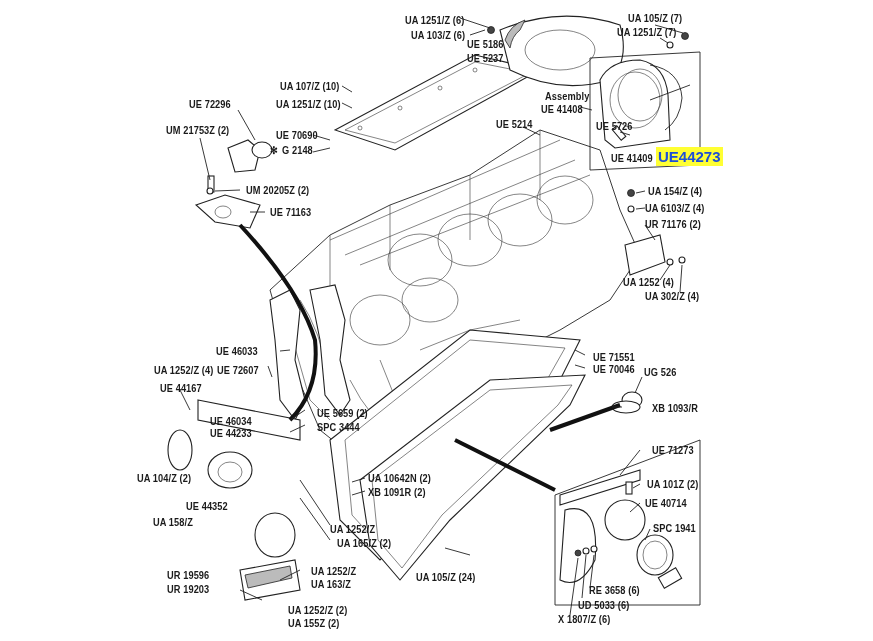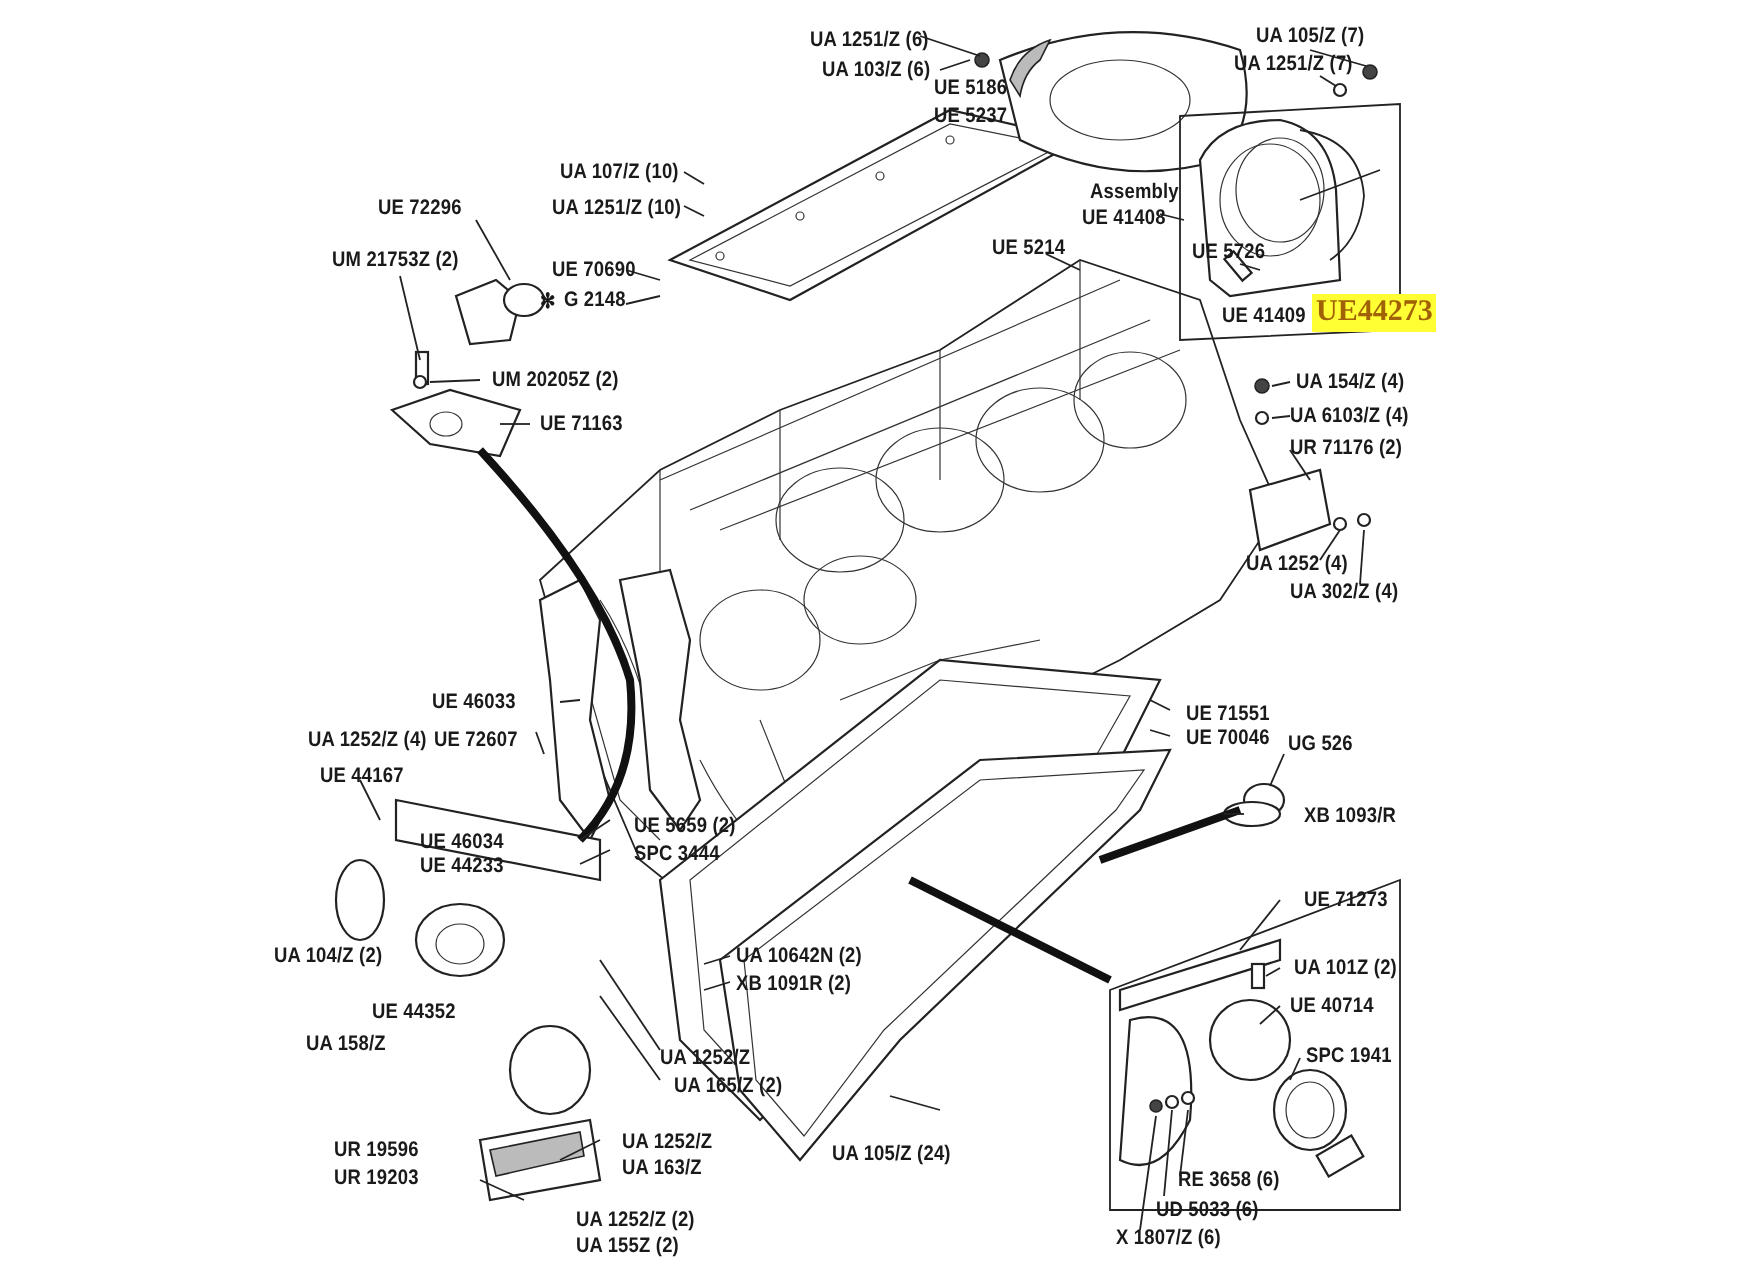--- a/index.html
+++ b/index.html
@@ -1,19 +1,19 @@
 <!DOCTYPE html>
 <html><head>
 <meta charset="utf-8">
 <style>
   html, body { margin: 0; padding: 0; background: #ffffff; }
   body { width: 873px; height: 641px; overflow: hidden; position: relative; font-family: "Liberation Sans", sans-serif; }
   #diagram { position: absolute; left: 0; top: 0; width: 873px; height: 641px; }
   .lbl { position: absolute; font-family: "Liberation Sans", sans-serif; font-size: 10.5px; font-weight: bold; color: #1a1a1a; white-space: nowrap; transform: scaleX(0.88); transform-origin: left top; letter-spacing: 0.1px; }
-  .hl { position: absolute; background: #ffff33; font-family: Liberation Serif, serif; font-weight: bold; font-size: 15px; color: #a16207; padding: 1px 2px; line-height: 17px; }
+  .hl { position: absolute; background: #ffff33; font-family: Liberation Sans, sans-serif; font-weight: bold; font-size: 15px; color: #1d4ed8; padding: 1px 2px; line-height: 17px; }
   .asm { line-height: 12px; }
   svg .ln { stroke: #222; stroke-width: 0.9; fill: none; }
   svg .thin { stroke: #333; stroke-width: 0.6; fill: none; }
   svg .part { stroke: #222; stroke-width: 1.1; fill: #fff; }
   svg .dark { fill: #444; stroke: #222; stroke-width: 0.8; }
   svg .hatch { fill: #bbb; stroke: #222; stroke-width: 0.8; }
   svg .bold { stroke: #111; stroke-width: 4; fill: none; }
 </style>
 </head>
 <body>

